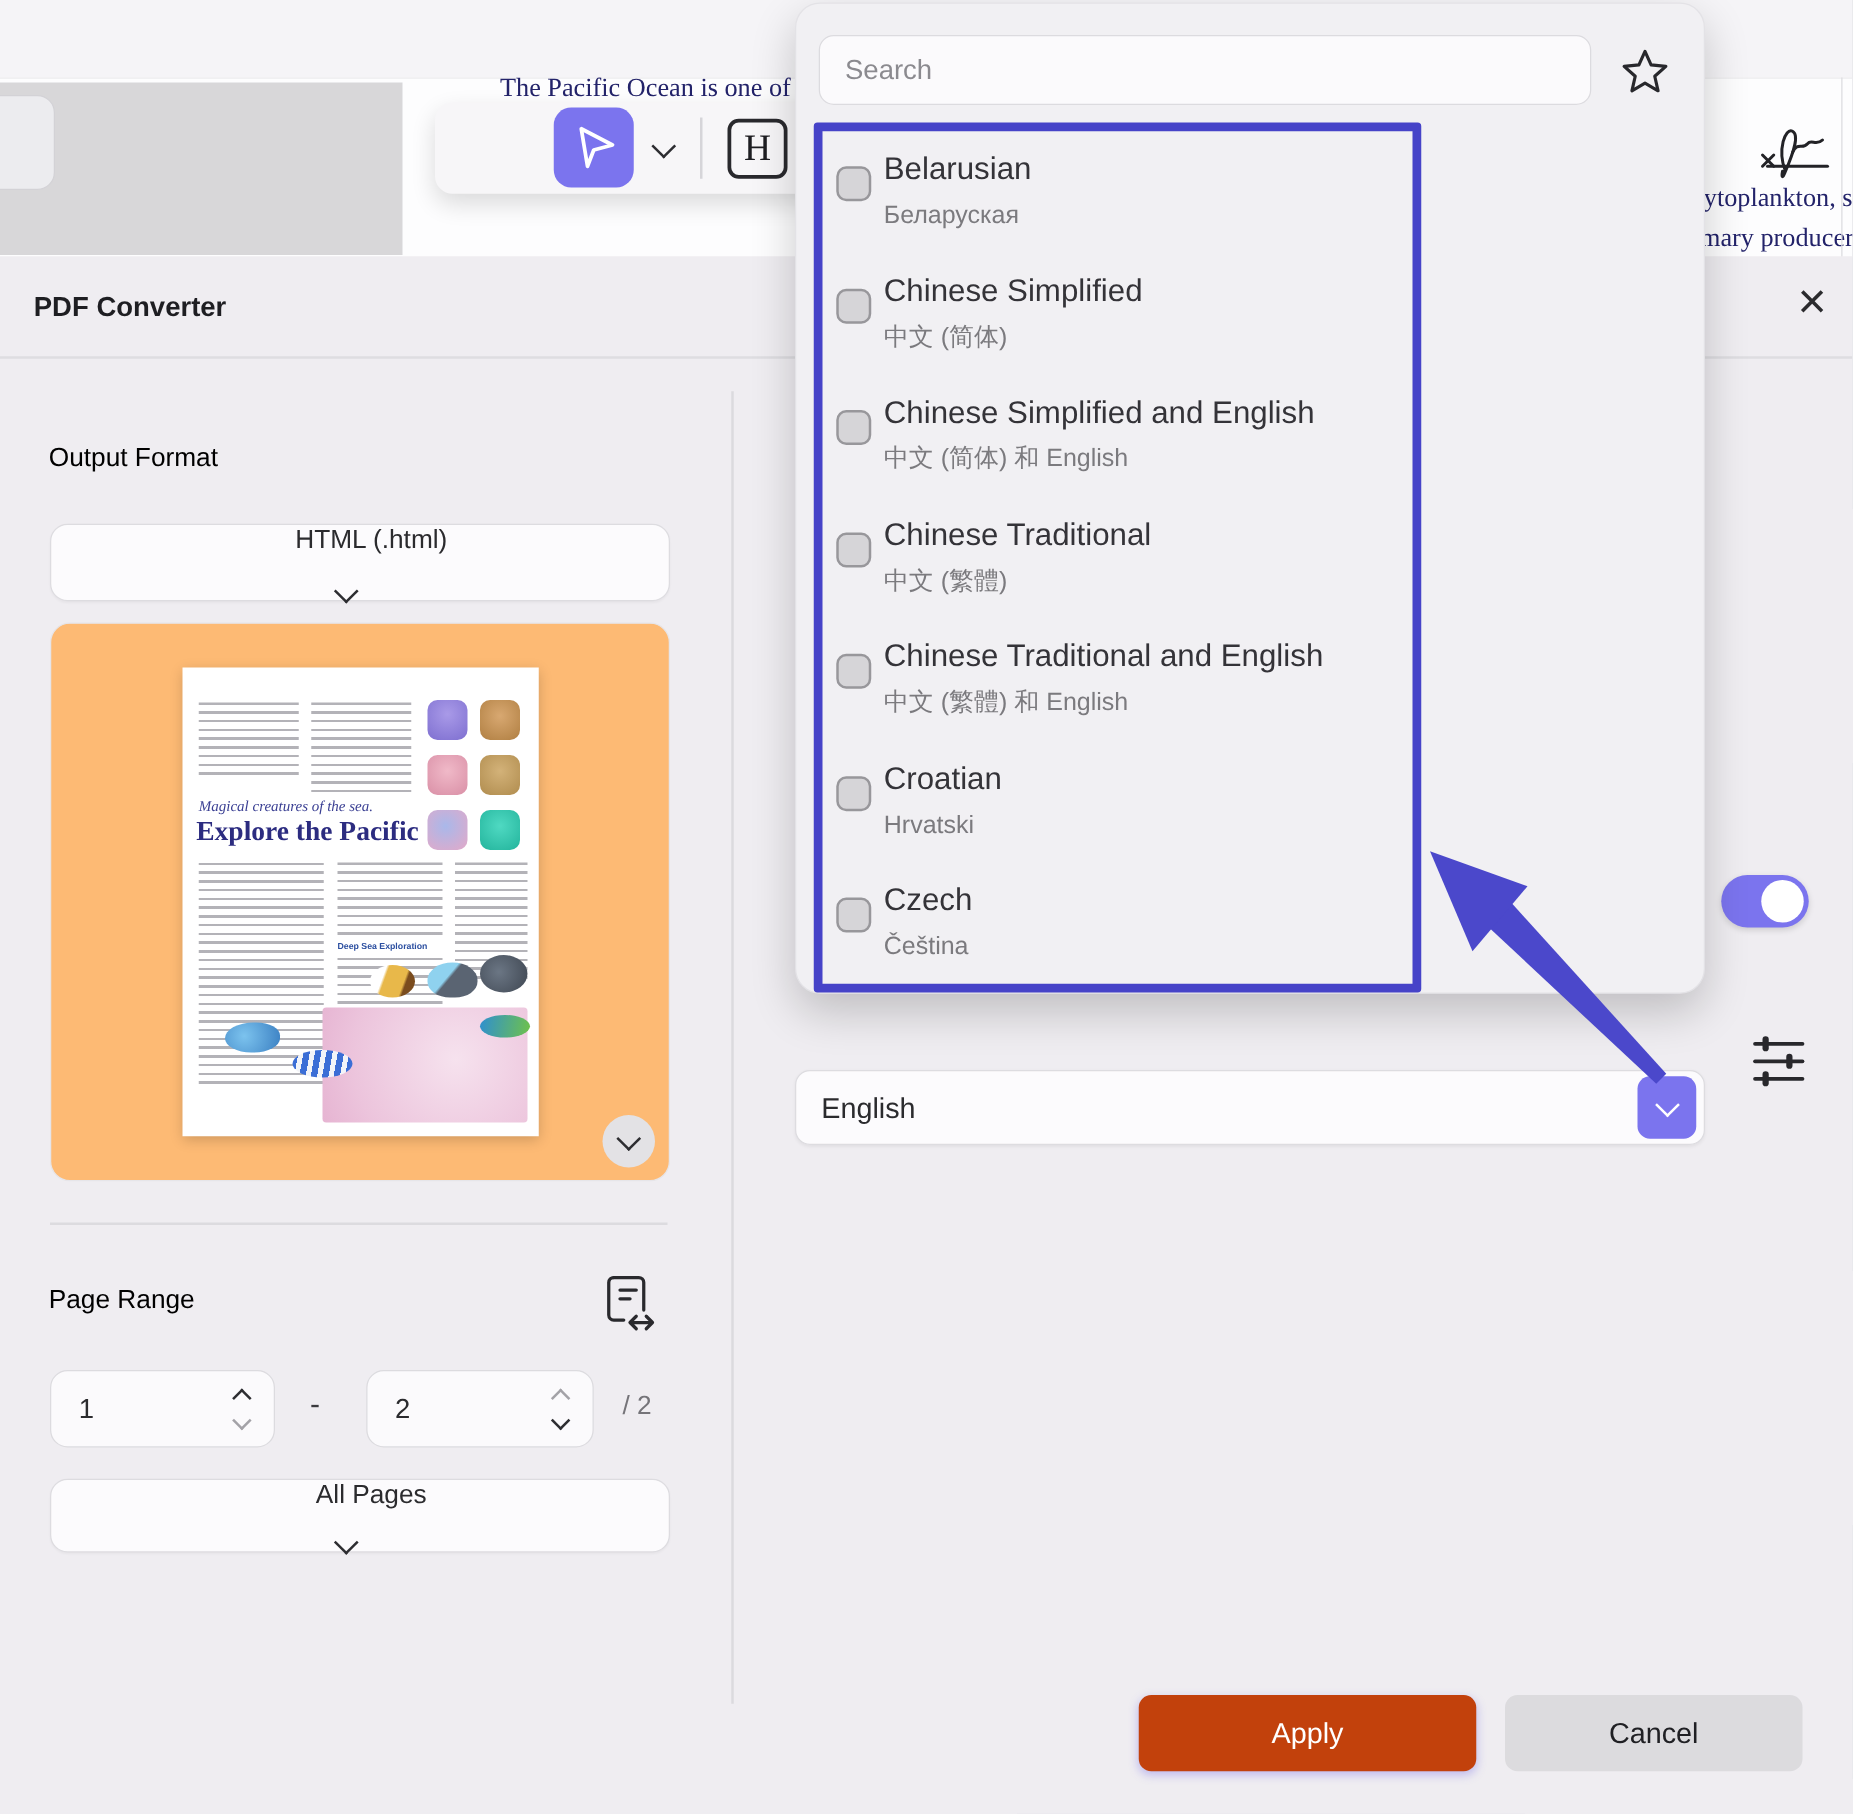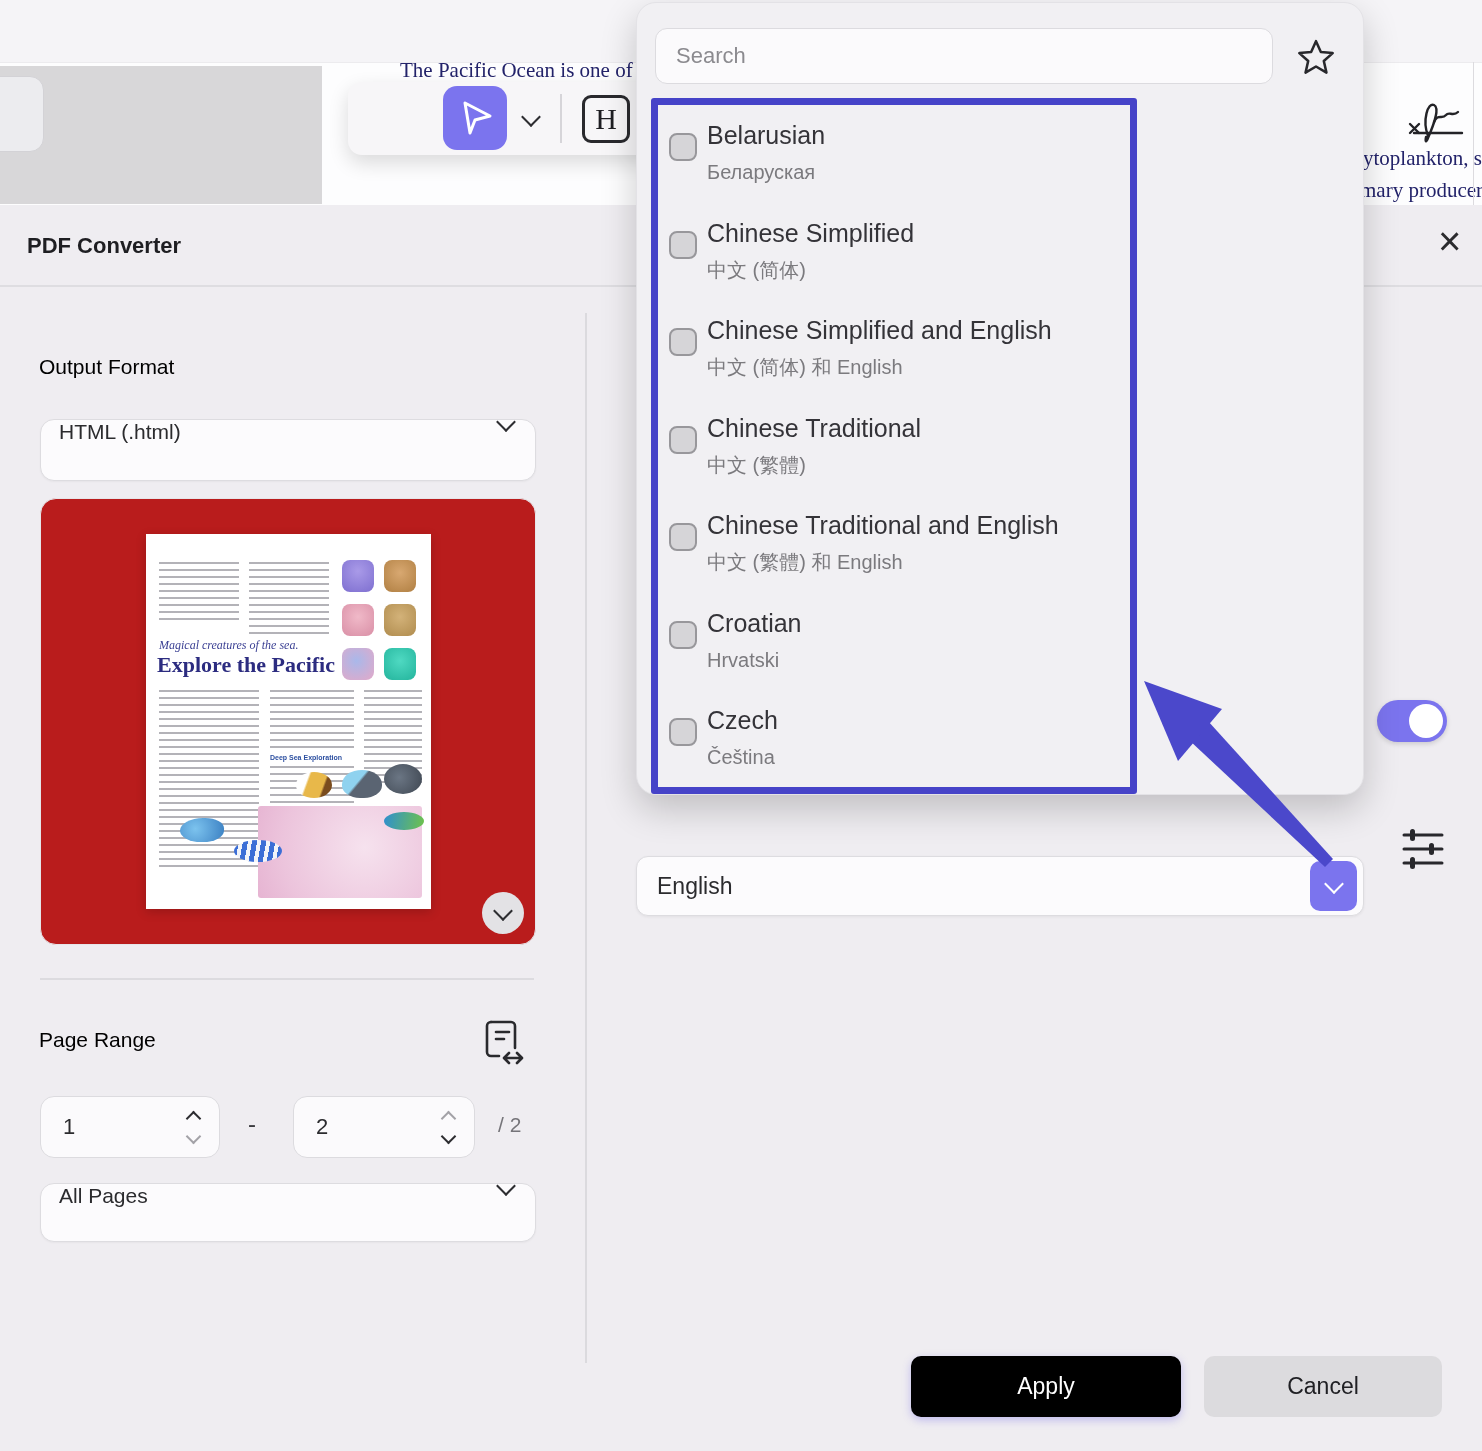--- a/index.html
+++ b/index.html
@@ -32,27 +32,27 @@
   .chev.light{border-color:#a3a2a7;}
 
   
   .panel{left:0;top:205px;width:1482px;height:1246px;background:#efedf1;z-index:1;}
   .panel-title{left:27px;top:28px;font-size:22px;font-weight:bold;color:#1e1e22;}
   .close-x{left:1438px;top:16px;font-size:40px;font-weight:300;color:#2b2b2e;line-height:1;cursor:default;}
   .header-line{left:0;top:80px;width:1482px;height:1.5px;background:#dedde1;}
   .v-divider{left:585px;top:108px;width:1.5px;height:1050px;background:#dbdade;}
 
   .section-label{font-size:21px;font-weight:normal;color:#000000;}
-  .select{background:#fcfbfd;border:1px solid #dddce0;border-radius:14px;display:flex;
-          box-shadow:0 1px 2px rgba(0,0,0,.04);}
+  .select{background:#fcfbfd;border:1px solid #dddce0;border-radius:14px;display:flex;align-items:center;
+          box-shadow:0 1px 2px rgba(0,0,0,.04);flex-direction:column;}
   .select .val{font-size:21px;color:#2b2b2e;margin-left:18px;flex:1;}
   .select .chev{margin-right:22px;margin-top:-5px;}
 
   
-  .preview-card{left:40px;top:293px;width:494px;height:445px;background:#b91c1c;border:1px solid #e6e5e9;border-radius:16px;}
+  .preview-card{left:40px;top:293px;width:494px;height:445px;background:#fdba74;border:1px solid #e6e5e9;border-radius:16px;}
   .thumb{left:105px;top:35px;width:285px;height:375px;background:#ffffff;box-shadow:0 3px 10px rgba(0,0,0,.18);}
   .tlines{background:repeating-linear-gradient(#9a99a0 0 2px,transparent 2px 7px);opacity:.75;}
   .coral{width:32px;height:32px;border-radius:8px;}
   .doc-subtitle{font-family:"Liberation Serif",serif;font-style:italic;font-size:12px;color:#3a3f93;white-space:nowrap;}
   .doc-title{font-family:"Liberation Serif",serif;font-weight:bold;font-size:22px;color:#2c2c80;white-space:nowrap;}
   .doc-heading{font-size:7px;font-weight:bold;color:#2c4fa0;white-space:nowrap;}
   .prev-circle{left:441px;top:393px;width:42px;height:42px;border-radius:50%;background:#e3e2e5;display:flex;align-items:center;justify-content:center;}
   .prev-circle .chev{margin-top:-4px;}
 
   
@@ -88,21 +88,21 @@
 
   
   .toggle{left:1377px;top:700px;width:70px;height:42px;border-radius:21px;background:#7b74ee;z-index:20;box-shadow:0 2px 5px rgba(0,0,0,.15);}
   .knob{position:absolute;right:4px;top:4px;width:34px;height:34px;border-radius:50%;background:#ffffff;}
 
   
   .arrow-svg{left:1116px;top:655px;z-index:60;}
 
   
   .btn{position:absolute;border-radius:10px;display:flex;align-items:center;justify-content:center;font-size:23px;z-index:10;}
-  .btn-apply{left:911px;top:1356px;width:270px;height:61px;background:#000000;color:#ffffff;box-shadow:0 3px 8px rgba(100,90,230,.35);}
+  .btn-apply{left:911px;top:1356px;width:270px;height:61px;background:#c2410c;color:#ffffff;box-shadow:0 3px 8px rgba(100,90,230,.35);}
   .btn-cancel{left:1204px;top:1356px;width:238px;height:61px;background:#dcdbde;color:#202024;}
 </style>
 </head>
 <body>
 
 <div class="screen">
 
   <div class="abs top-bg"></div>
   <div class="abs pdf-strip"></div>
   <div class="abs thumb-box"></div>

